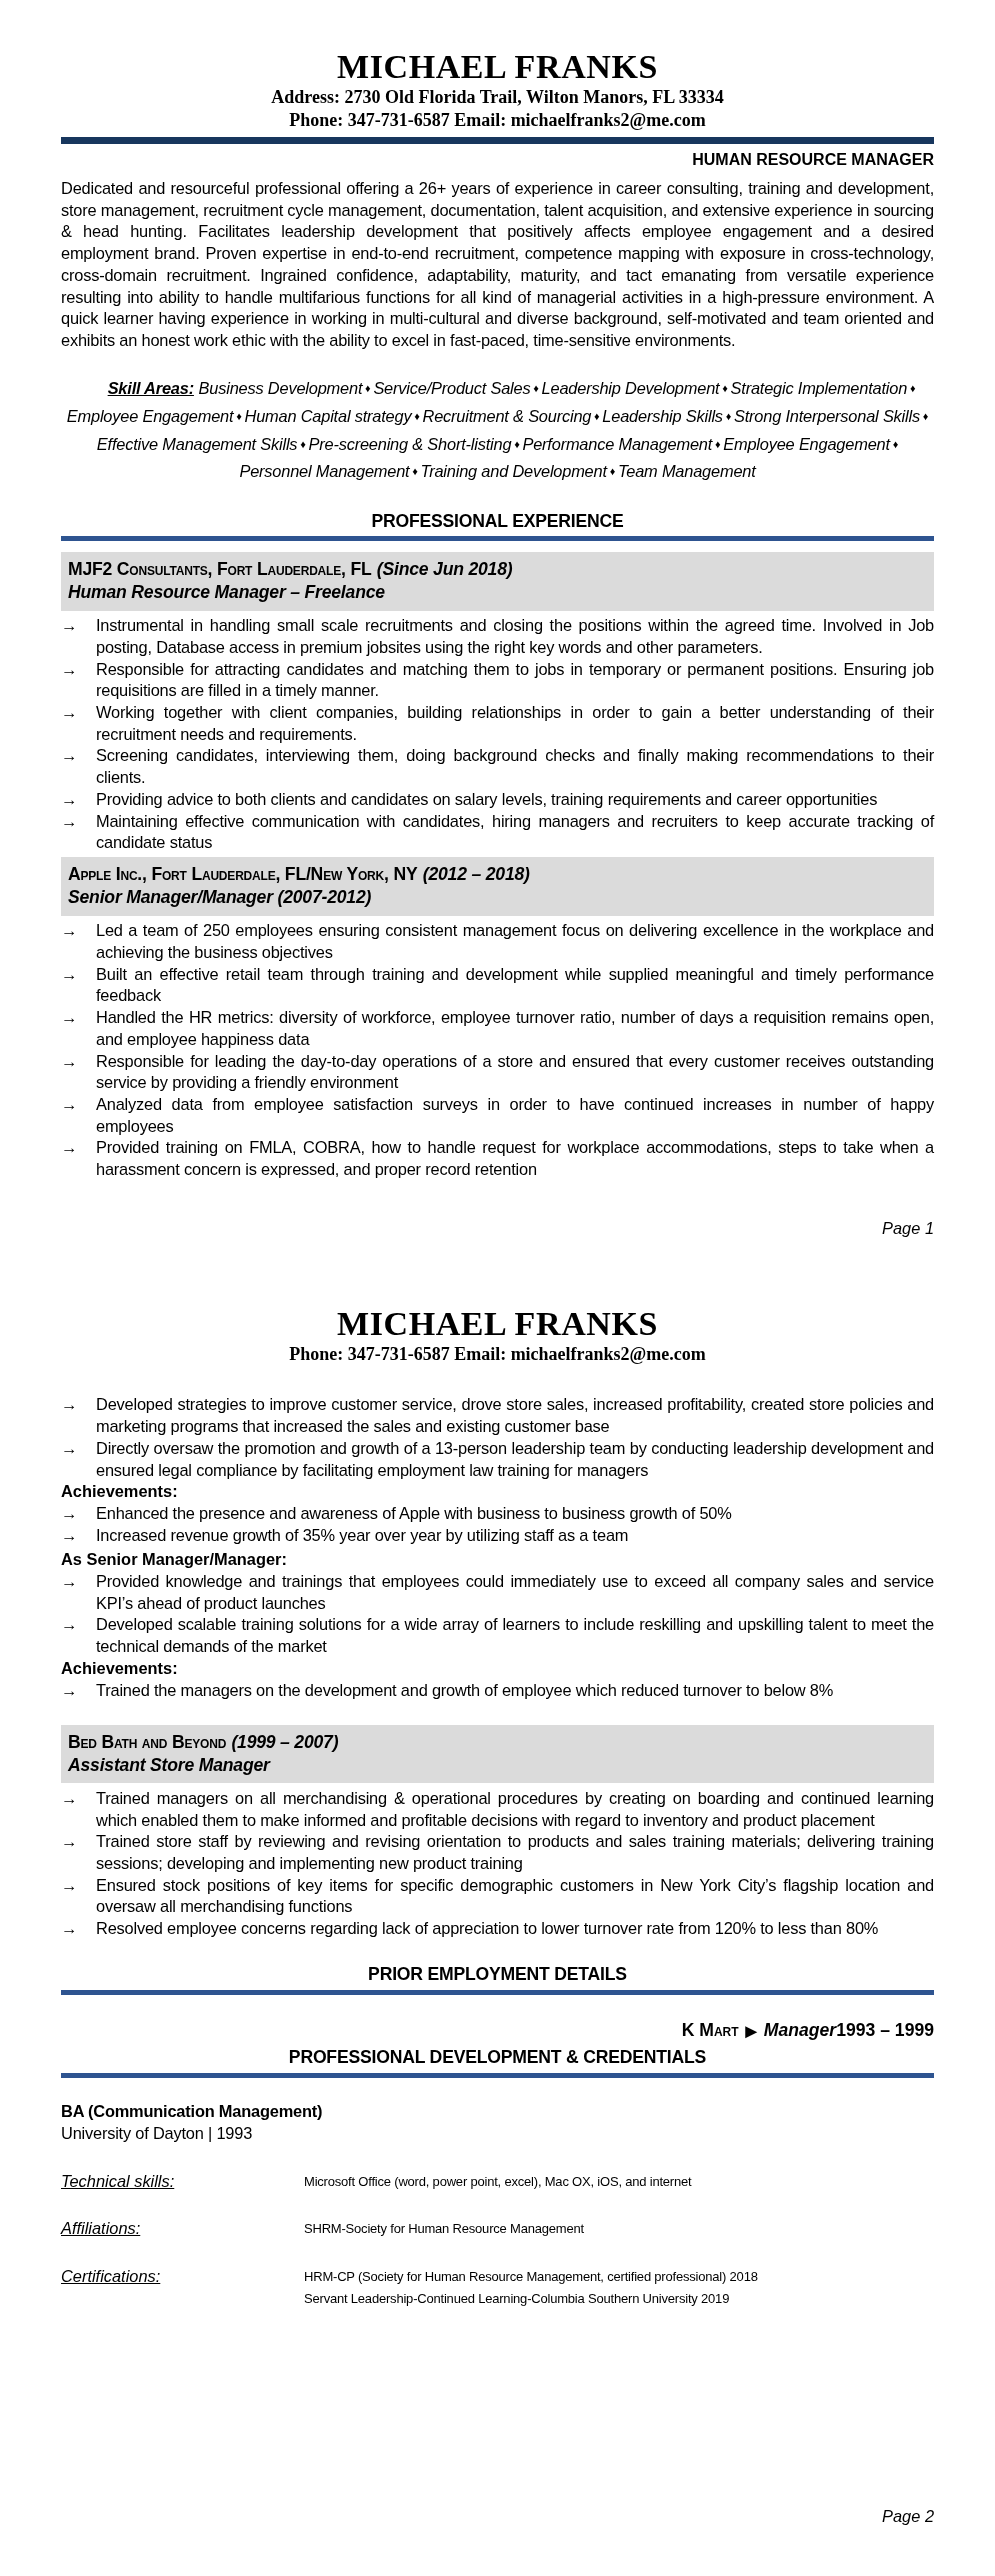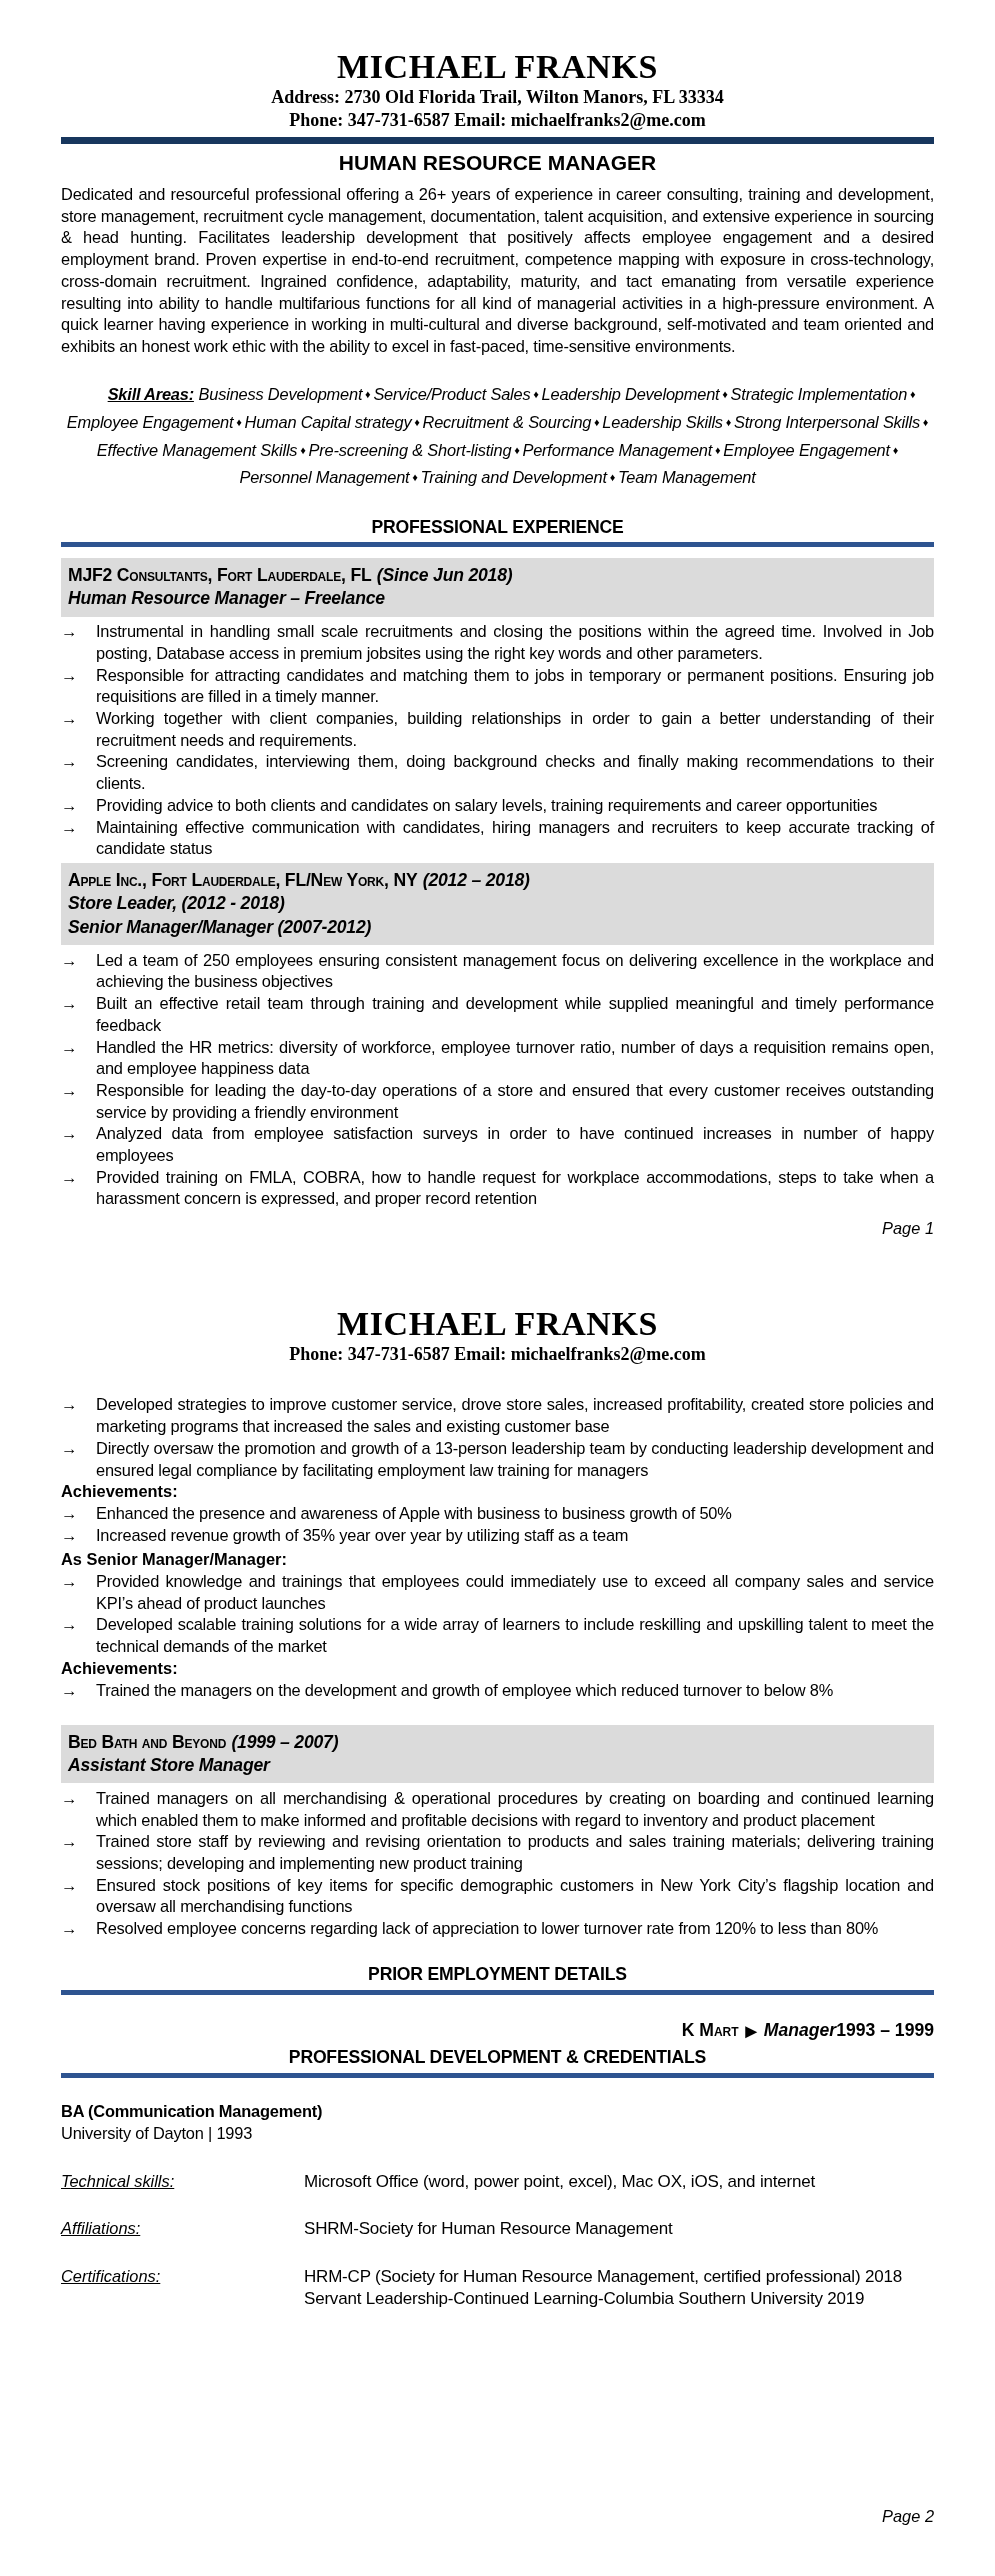--- a/index.html
+++ b/index.html
@@ -26,21 +26,21 @@
     letter-spacing: 0.6px;
   }
   .contact {
     font-family: "Liberation Serif", serif;
     font-weight: bold;
     font-size: 18px;
     line-height: 23px;
     text-align: center;
   }
   .topbar { height: 7px; background: var(--navy_bar, #17365D); margin-top: 4.7px; }
-  .role-title { font-size: 21px; font-weight: bold; text-align: center; margin-top: 7px; }
+  .role-title { font-size: 16px; font-weight: bold; text-align: right; margin-top: 7px; }
   .summary {
     margin-top: 9.4px;
     font-size: 16.4px;
     line-height: 21.7px;
     text-align: justify;
     letter-spacing: -0.2px;
   }
   .skills {
     margin-top: 23.4px;
     font-size: 16.4px;
@@ -72,21 +72,21 @@
   .tri { margin: 0 7px; font-size: 14.6px; }
   .kmart-role { font-style: italic; }
   .kmart-dates { font-weight: bold; }
   .edu { margin-top: 16.4px; }
   .degree { font-size: 16.4px; font-weight: bold; line-height: 21.7px; letter-spacing: -0.2px; }
   .school { font-size: 16.4px; line-height: 21.7px; letter-spacing: -0.2px; }
   .edu-gap { margin-top: 23.4px; }
   .cred-row { display: flex; margin-top: 26px; }
   .cred-label { flex: 0 0 243px; font-style: italic; text-decoration: underline; font-size: 16.4px; line-height: 21.7px; }
   .cred-values { flex: 1; }
-  .cred-line { font-size: 17px; line-height: 21.7px; letter-spacing: -0.2px; }
+  .cred-line { font-size: 13px; line-height: 21.7px; letter-spacing: -0.2px; }
   .page-label { position: absolute; right: 61px; bottom: 50px; font-size: 16.4px; font-style: italic; }
 </style>
 </head>
 <body>
 
 <div class="page" style="padding-top:47px;">
   <div class="doc-name">MICHAEL FRANKS</div>
   <div class="contact">Address: 2730 Old Florida Trail, Wilton Manors, FL 33334</div>
   <div class="contact">Phone:  347-731-6587 Email: michaelfranks2@me.com</div>
   <div class="topbar"></div>
@@ -134,21 +134,20 @@
         <span class="barrow">→</span>
         <span class="btext">Maintaining effective communication with candidates, hiring managers and recruiters to keep accurate tracking of candidate status</span>
       </div>
     </div>
 
   <div class="jobbox mt36">
     <div class="company-line">
       <span class="company">Apple Inc., Fort Lauderdale, FL/New York, NY</span><span class="jobdates">(2012 – 2018)</span>
     </div>
     <div>
-        <div class="role-line">Store Leader, (2012 - 2018)</div>
         <div class="role-line">Senior Manager/Manager (2007-2012)</div>
       </div>
   </div>
   <div class="bullets">
       <div class="bullet">
         <span class="barrow">→</span>
         <span class="btext">Led a team of 250 employees ensuring consistent management focus on delivering excellence in the workplace and achieving the business objectives</span>
       </div>
       <div class="bullet">
         <span class="barrow">→</span>

